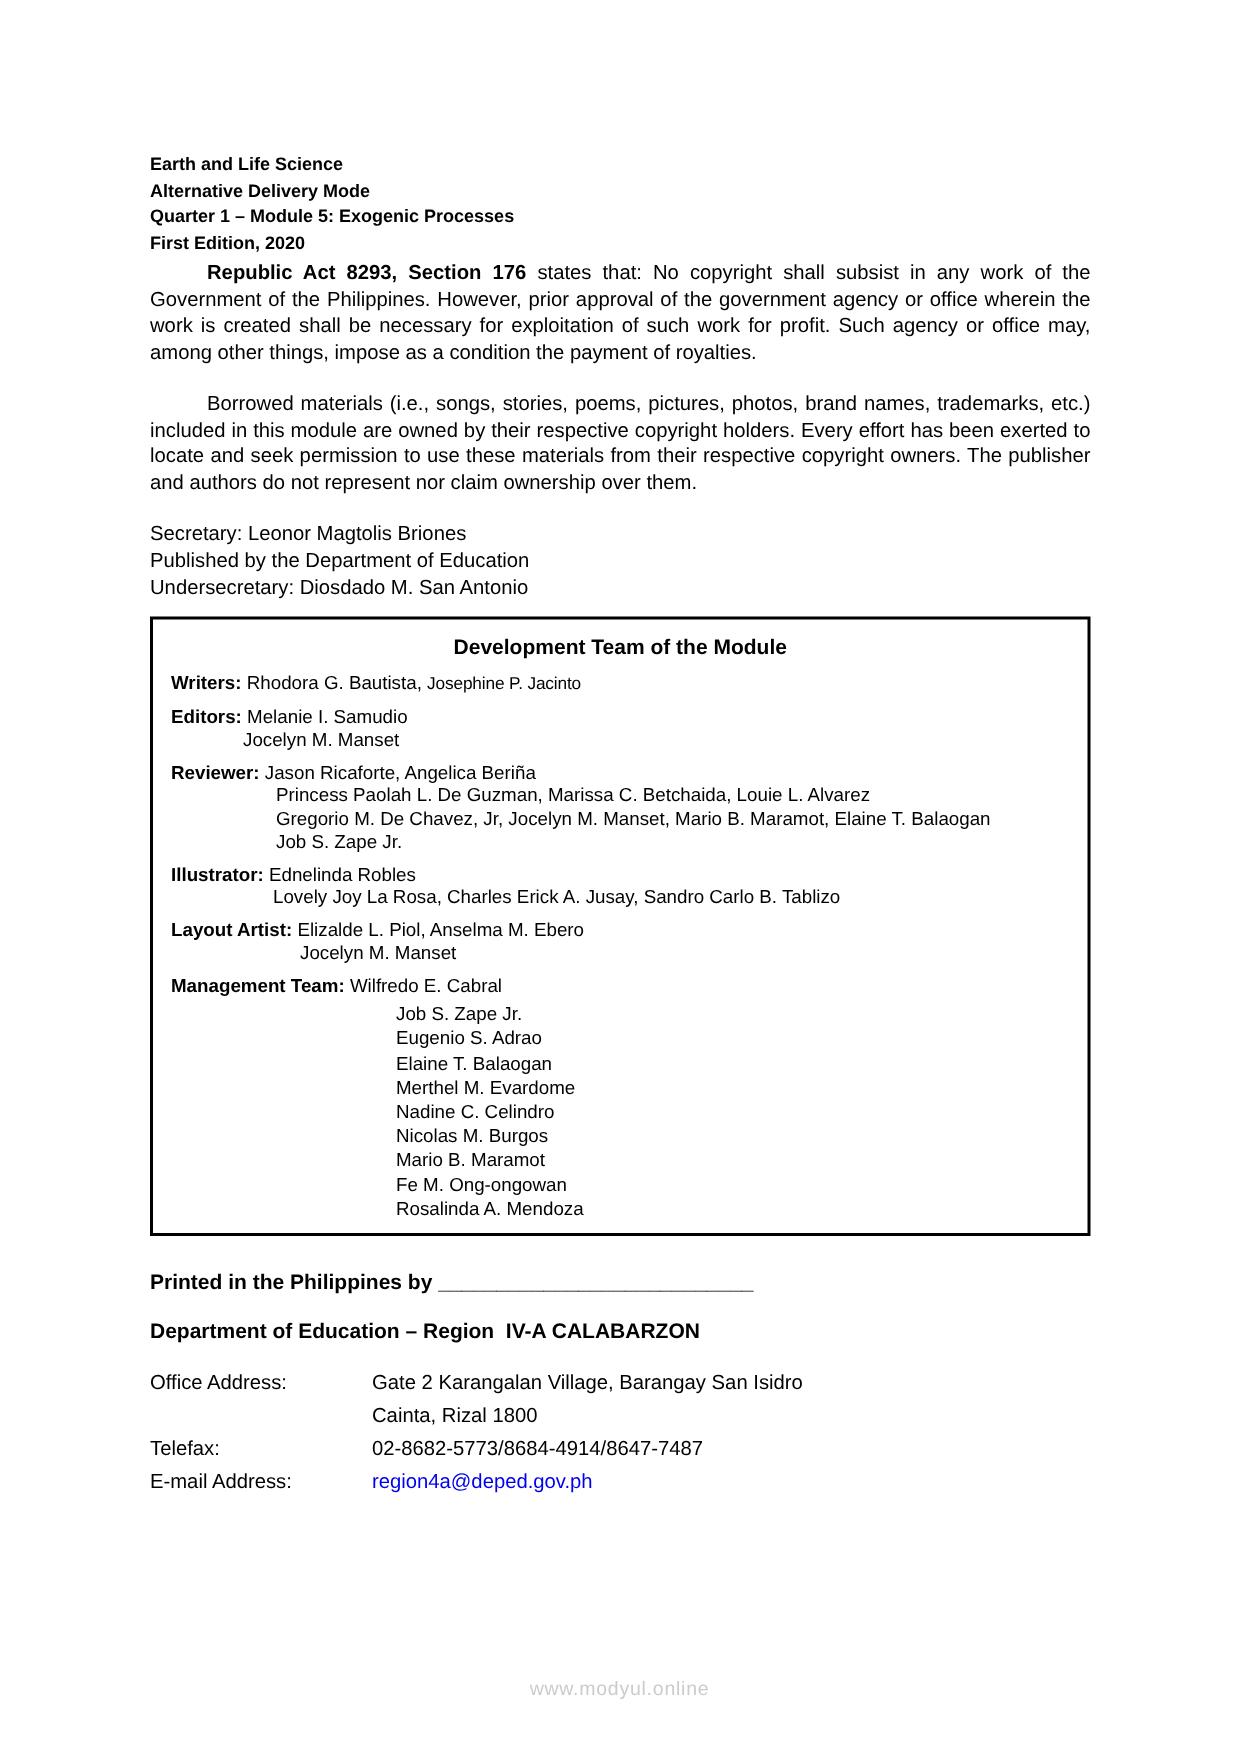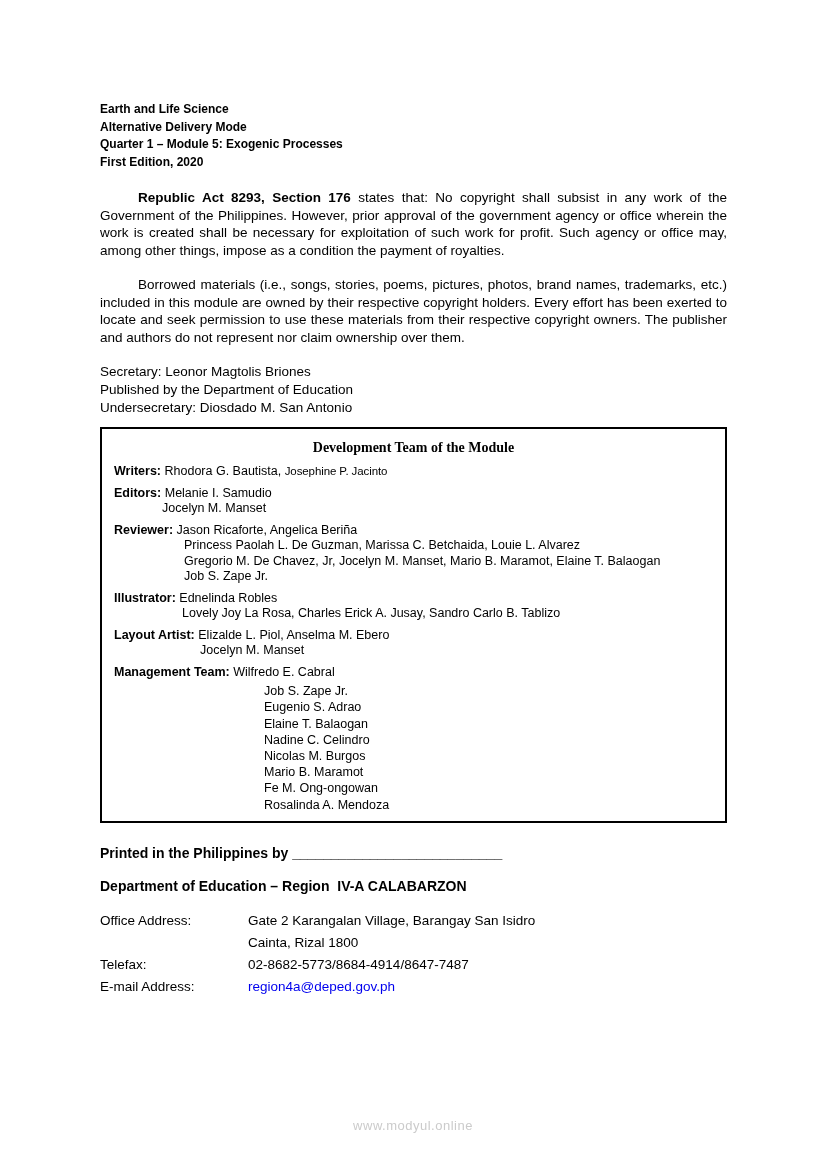--- a/index.html
+++ b/index.html
@@ -18,35 +18,35 @@
   }
   
   .header-block { font-weight: bold; font-size: 12px; line-height: 17.6px; }
   
   .para {
     margin: 17px 0 0 0;
     font-size: 13.5px; line-height: 17.5px;
     text-align: justify;
     text-indent: 38px;
   }
-  .para.first { margin-top: 18px; }
+  .para.first { margin-top: 2px; }
   .para b { font-weight: bold; }
   
   .publisher-block { margin-top: 17px; font-size: 13.5px; line-height: 17.6px; }
   
   .dev-box {
     margin-top: 11px;
     border: 2px solid #000000;
     padding: 10px 12px 8px 12px;
     font-size: 12.5px; line-height: 15.5px;
     box-sizing: border-box;
   }
   .box-title {
     text-align: center; font-weight: bold; font-size: 14px;
-    line-height: 17px; margin-bottom: 8px; font-family: Liberation Serif, serif;
+    line-height: 17px; margin-bottom: 8px;
   }
   .group { margin-top: 6px; }
   .group:first-of-type { margin-top: 0; }
   .group b { font-weight: bold; }
   .cont { }
   .cont-editors { padding-left: 48px; }
   .cont-reviewer { padding-left: 70px; }
   .cont-illustrator { padding-left: 68px; }
   .cont-layout { padding-left: 86px; }
   .writer-alt { font-size: 11.5px; letter-spacing: -0.1px; }
@@ -120,20 +120,21 @@
       <div><b>Layout Artist:</b> <span>Elizalde L. Piol, Anselma M. Ebero</span></div>
       <div class="cont cont-layout">Jocelyn M. Manset</div>
     </div>
 
     <div class="group">
       <div><b>Management Team:</b> <span>Wilfredo E. Cabral</span></div>
       <div class="mgmt-members">
         <div>Job S. Zape Jr.</div>
         <div>Eugenio S. Adrao</div>
         <div>Elaine T. Balaogan</div>
+        <div>Merthel M. Evardome</div>
         <div>Nadine C. Celindro</div>
         <div>Nicolas M. Burgos</div>
         <div>Mario B. Maramot</div>
         <div>Fe M. Ong-ongowan</div>
         <div>Rosalinda A. Mendoza</div>
       </div>
     </div>
   </div>
 
   <div class="printed-line"><span>Printed in the Philippines by </span><span>___________________________</span></div>

